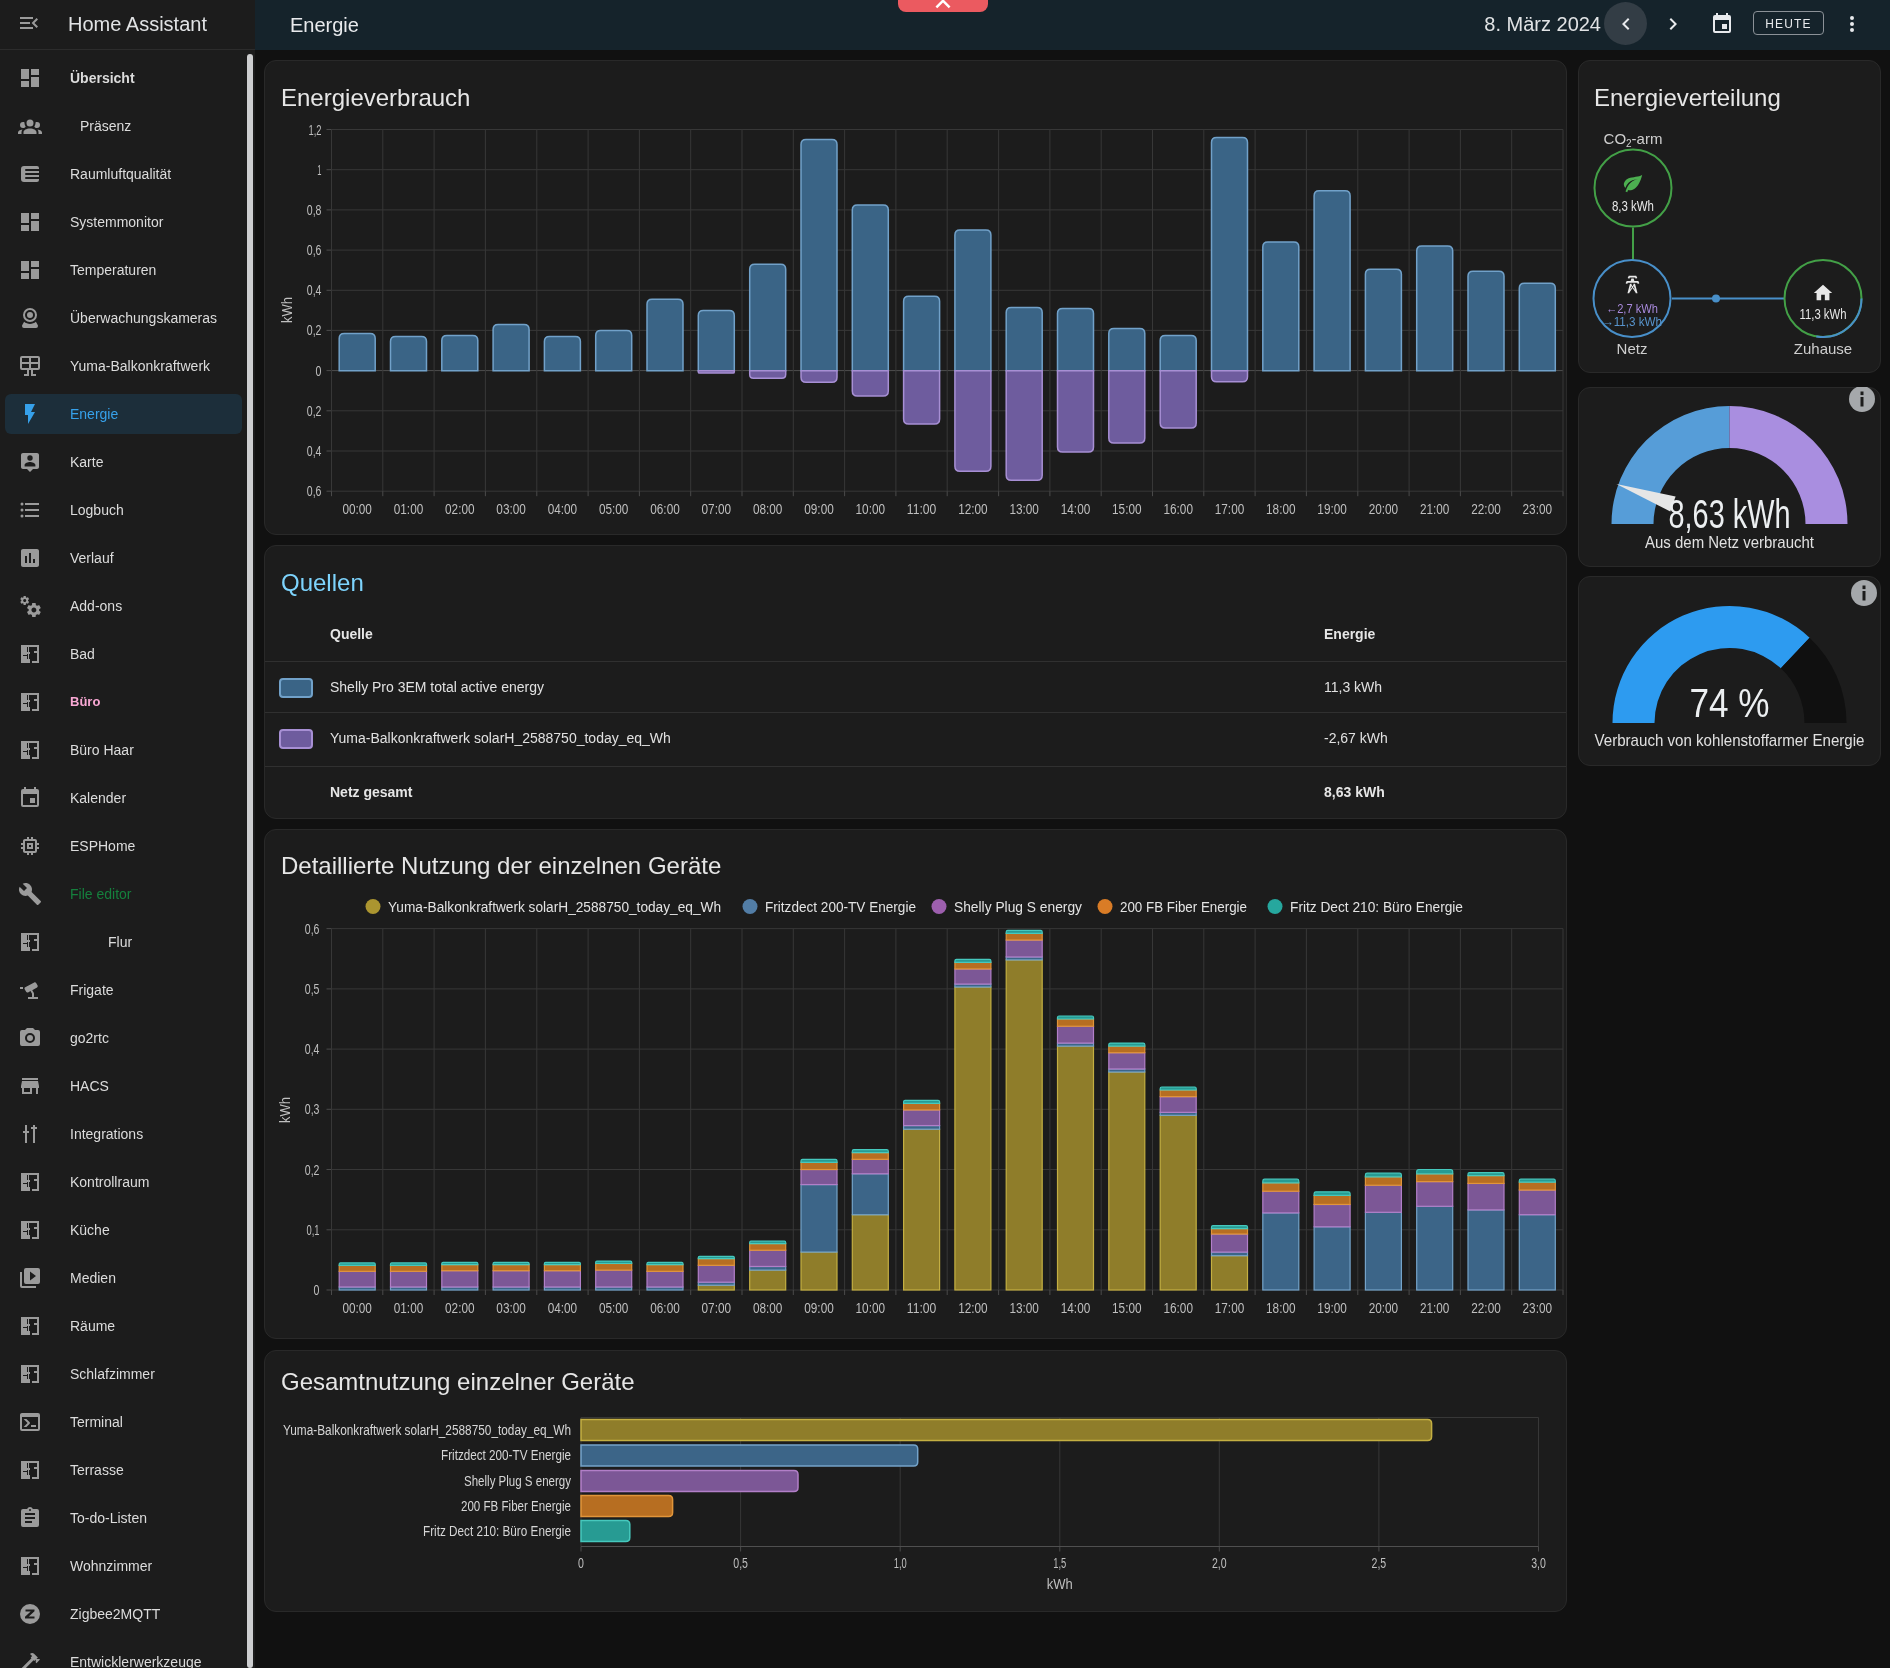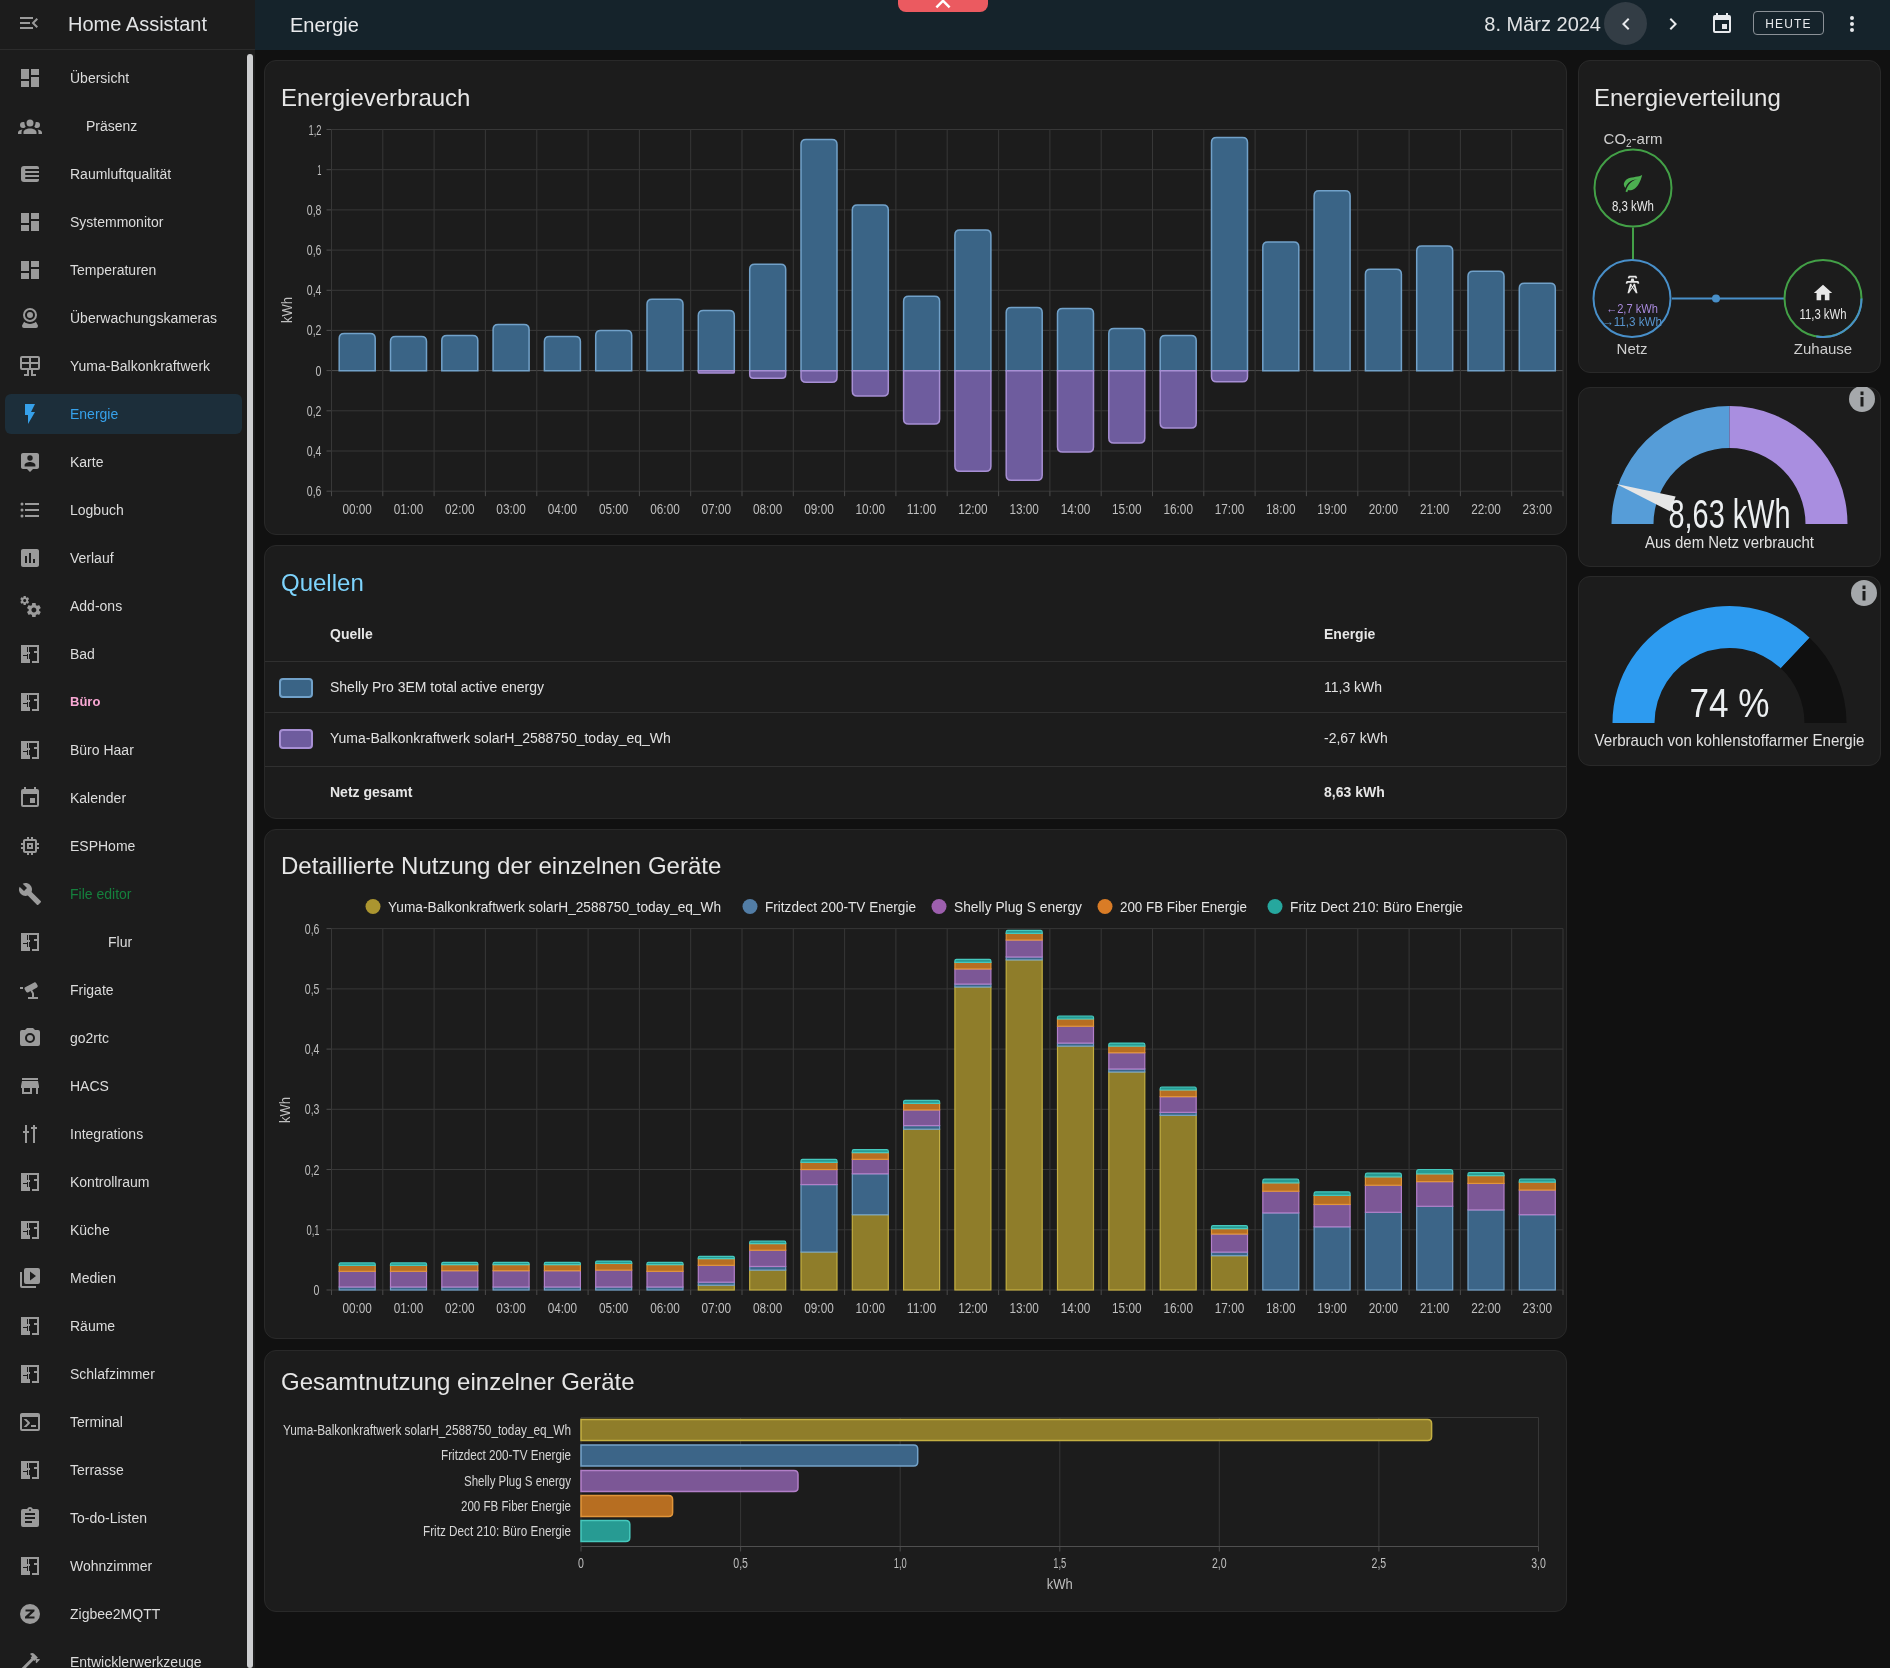--- a/index.html
+++ b/index.html
@@ -465,25 +465,25 @@
 <div style="position:absolute;left:0;top:0;width:255px;height:1668px;background:#1c1c1c;"></div>
 <svg style="position:absolute;left:17px;top:11px" width="24" height="24" viewBox="0 0 24 24">
     <path fill="#9b9b9b" d="M21,15.61L19.59,17L14.58,12L19.59,7L21,8.39L17.44,12L21,15.61M3,6H16V8H3V6M3,13V11H13V13H3M3,18V16H16V18H3Z"></path>
   </svg>
 <div style="position:absolute;left:68px;top:0px;height:49px;line-height:49px;font-size:20px;color:#e1e3e5;">Home Assistant</div>
 <div style="position:absolute;left:0;top:49px;width:255px;height:1px;background:#2c2c2c;"></div>
 <div style="position:absolute;left:247px;top:54px;width:6px;height:1614px;background:#cdced0;border-radius:3px;"></div>
 <svg style="position:absolute;left:18px;top:66px" width="24" height="24" viewBox="0 0 24 24">
     <path fill="#9b9b9b" d="M13,3V9H21V3M13,21H21V11H13M3,21H11V15H3M3,13H11V3H3Z"></path>
   </svg>
-<div style="position:absolute;left:70px;top:66px;height:24px;line-height:24px;font-size:14px;font-weight:400;color:#dcdcdc;">Übersicht</div>
+<div style="position:absolute;left:70px;top:66px;height:24px;line-height:24px;font-size:14px;font-weight:700;color:#dcdcdc;">Übersicht</div>
 <svg style="position:absolute;left:18px;top:114px" width="24" height="24" viewBox="0 0 24 24">
     <path fill="#9b9b9b" d="M12,5.5A3.5,3.5 0 0,1 15.5,9A3.5,3.5 0 0,1 12,12.5A3.5,3.5 0 0,1 8.5,9A3.5,3.5 0 0,1 12,5.5M5,8C5.56,8 6.08,8.15 6.53,8.42C6.38,9.85 6.8,11.27 7.66,12.38C7.16,13.34 6.16,14 5,14A3,3 0 0,1 2,11A3,3 0 0,1 5,8M19,8A3,3 0 0,1 22,11A3,3 0 0,1 19,14C17.84,14 16.84,13.34 16.34,12.38C17.2,11.27 17.62,9.85 17.47,8.42C17.92,8.15 18.44,8 19,8M5.5,18.25C5.5,16.18 8.41,14.5 12,14.5C15.59,14.5 18.5,16.18 18.5,18.25V20H5.5V18.25M0,20V18.5C0,17.11 1.89,15.94 4.45,15.6C3.86,16.28 3.5,17.22 3.5,18.25V20H0M24,20H20.5V18.25C20.5,17.22 20.14,16.28 19.55,15.6C22.11,15.94 24,17.11 24,18.5V20Z"></path>
   </svg>
-<div style="position:absolute;left:86px;top:114px;height:24px;line-height:24px;font-size:14px;font-weight:500;color:#dcdcdc;">Präsenz</div>
+<div style="position:absolute;left:80px;top:114px;height:24px;line-height:24px;font-size:14px;font-weight:500;color:#dcdcdc;">Präsenz</div>
 <svg style="position:absolute;left:18px;top:162px" width="24" height="24" viewBox="0 0 24 24">
     <path fill="#9b9b9b" d="M6,4H19A2,2 0 0,1 21,6V7H8A1,1 0 0,0 7,8A1,1 0 0,0 8,9H21V11H8A1,1 0 0,0 7,12A1,1 0 0,0 8,13H21V15H8A1,1 0 0,0 7,16A1,1 0 0,0 8,17H21V18A2,2 0 0,1 19,20H6A3,3 0 0,1 3,17V7A3,3 0 0,1 6,4Z"></path>
   </svg>
 <div style="position:absolute;left:70px;top:162px;height:24px;line-height:24px;font-size:14px;font-weight:500;color:#dcdcdc;">Raumluftqualität</div>
 <svg style="position:absolute;left:18px;top:210px" width="24" height="24" viewBox="0 0 24 24">
     <path fill="#9b9b9b" d="M13,3V9H21V3M13,21H21V11H13M3,21H11V15H3M3,13H11V3H3Z"></path>
   </svg>
 <div style="position:absolute;left:70px;top:210px;height:24px;line-height:24px;font-size:14px;font-weight:500;color:#dcdcdc;">Systemmonitor</div>
 <svg style="position:absolute;left:18px;top:258px" width="24" height="24" viewBox="0 0 24 24">
     <path fill="#9b9b9b" d="M13,3V9H21V3M13,21H21V11H13M3,21H11V15H3M3,13H11V3H3Z"></path>

